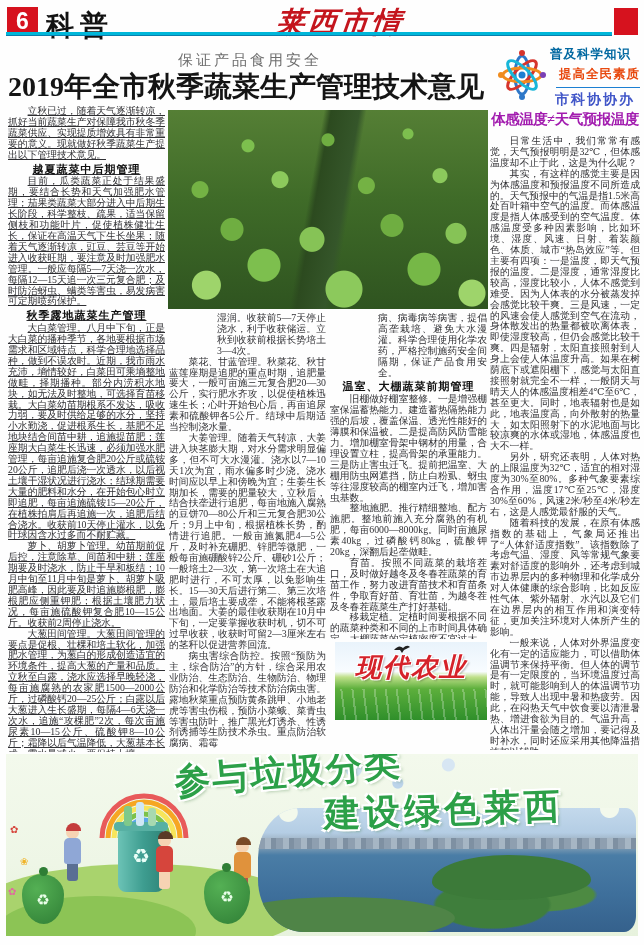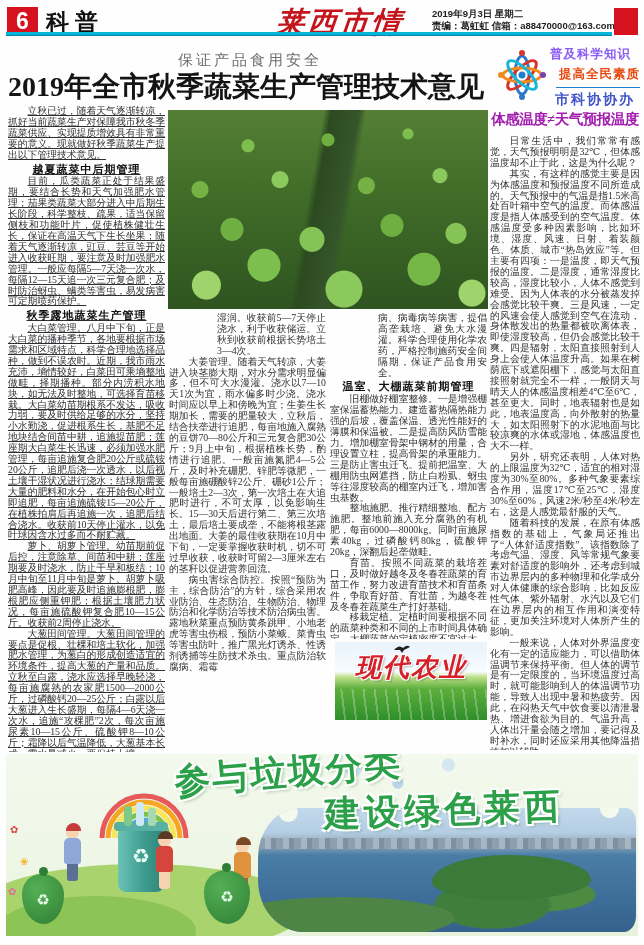--- a/index.html
+++ b/index.html
@@ -2,39 +2,39 @@
 <html><head>
 <meta charset="utf-8">
 <style>
   html,body{margin:0;padding:0;background:#e8e8e8;}
   .page{position:relative;width:644px;height:945px;background:#fefefe;margin:0 auto;
         font-family:"Liberation Serif","DejaVu Serif",serif;overflow:hidden;}
   
   .pagenum{position:absolute;left:7px;top:7px;width:31px;height:29px;background:#d6121e;
            color:#fff;font-size:23px;font-weight:bold;text-align:center;line-height:29px;
            font-family:"Liberation Sans",sans-serif;}
-  .section-name{position:absolute;left:46px;top:7px;font-size:23px;font-weight:bold;color:#111;
+  .section-name{position:absolute;left:46px;top:7px;font-size:28px;font-weight:bold;color:#111;
            letter-spacing:6px;font-family:"Liberation Sans",sans-serif;}
   .masthead{position:absolute;left:276px;top:3px;font-size:29px;font-weight:bold;font-style:italic;
            color:#c4151d;letter-spacing:3px;transform:skewX(-6deg);}
   .dateline{position:absolute;left:432px;top:8px;font-size:9.5px;font-weight:bold;color:#222;
            line-height:12px;font-family:"Liberation Sans",sans-serif;}
   .head-rule{position:absolute;left:6px;top:32px;width:606px;height:3px;background:#00b7d9;
            border-bottom:1px solid #0b7fae;}
   .head-redblock{position:absolute;right:6px;top:8px;width:24px;height:27px;background:#d6121e;}
   
   .kicker{position:absolute;left:40px;top:51px;width:420px;text-align:center;font-size:15px;
           color:#6f6f6f;letter-spacing:3px;}
   .main-title{position:absolute;left:6px;top:68px;width:480px;text-align:center;font-size:28px;
           font-weight:900;color:#141414;letter-spacing:0px;white-space:nowrap;}
   
   .badge{position:absolute;left:494px;top:44px;width:146px;height:66px;}
   .badge-logo{position:absolute;left:2px;top:0px;}
   .badge-texts{position:absolute;left:56px;top:2px;width:90px;font-family:"Liberation Sans",sans-serif;}
-  .badge-l1{font-size:12.5px;font-weight:bold;color:#8b5cf6;letter-spacing:1px;}
+  .badge-l1{font-size:12.5px;font-weight:bold;color:#0369a1;letter-spacing:1px;}
   .badge-l2{font-size:12.5px;font-weight:bold;color:#e8490f;letter-spacing:1px;margin-top:3px;text-align:right;}
   .badge-div{height:1px;background:#1c7fd2;margin:4px 0 3px 6px;}
   .badge-l3{font-size:14px;font-weight:bold;color:#4156c8;letter-spacing:2px;text-align:center;}
   
   .field-photo{position:absolute;left:168px;top:110px;width:320px;height:199px;
     background:
       radial-gradient(circle at 12% 88%, #9ed46b 0 14px, transparent 15px),
       radial-gradient(circle at 30% 78%, #7dbf4e 0 16px, transparent 17px),
       radial-gradient(circle at 55% 90%, #8cc95c 0 18px, transparent 19px),
       radial-gradient(circle at 80% 80%, #76b847 0 16px, transparent 17px),
@@ -131,24 +131,20 @@
        radial-gradient(circle at 93% 25%, #f3f9ec 0 9px, transparent 10px);}
 </style>
 </head>
 <body>
 
 <div class="page">
 
   <div class="pagenum">6</div>
   <div class="section-name">科普</div>
   <div class="masthead">莱西市情</div>
-  <div class="dateline">
-    <div>2019年9月3日 星期二</div>
-    <div>责编：葛虹虹 信箱：a88470000@163.com</div>
-  </div>
   <div class="head-rule"></div>
   <div class="head-redblock"></div>
 
   <div class="kicker">保证产品食用安全</div>
   <div class="main-title">2019年全市秋季蔬菜生产管理技术意见</div>
 
   <div class="badge">
     <svg class="badge-logo" width="52" height="62" viewBox="0 0 52 62">
       <g fill="none" stroke-width="3">
         <ellipse cx="26" cy="31" rx="7" ry="19" stroke="#2e77c8"></ellipse>
@@ -177,20 +173,21 @@
     <h3>越夏蔬菜中后期管理</h3>
     <p>目前，瓜类蔬菜正处于结果盛期，要结合长势和天气加强肥水管理；茄果类蔬菜大部分进入中后期生长阶段，科学整枝、疏果，适当保留侧枝和功能叶片，促使植株健壮生长，保证在高温天气下生长坐果；随着天气逐渐转凉，豇豆、芸豆等开始进入收获旺期，要注意及时加强肥水管理。一般应每隔5—7天浇一次水，每隔12—15天追一次三元复合肥；及时防治蚜虫、螨类等害虫，易发病害可定期喷药保护。</p>
     <h3>秋季露地蔬菜生产管理</h3>
     <p>大白菜管理。八月中下旬，正是大白菜的播种季节，各地要根据市场需求和区域特点，科学合理地选择品种，做到不误农时。近期，我市雨水充沛，墒情较好，白菜田可乘墒整地做畦，择期播种。部分内涝积水地块，如无法及时整地，可选择育苗移栽。大白菜幼苗期根系不发达，吸收力弱，要及时供给足够的水分，坚持小水勤浇，促进根系生长，基肥不足地块结合间苗中耕，追施提苗肥；莲座期大白菜生长迅速，必须加强水肥管理，每亩追施复合肥20公斤或硫铵20公斤，追肥后浇一次透水，以后视土壤干湿状况进行浇水；结球期需要大量的肥料和水分，在开始包心时立即追肥，每亩追施硫铵15—20公斤，在植株拍肩后再追施一次，追肥后结合浇水。收获前10天停止灌水，以免叶球因含水过多而不耐贮藏。</p>
     <p>萝卜、胡萝卜管理。幼苗期前促后控，注意除草、间苗和中耕；莲座期要及时浇水，防止干旱和板结；10月中旬至11月中旬是萝卜、胡萝卜吸肥高峰，因此要及时追施膨根肥，膨根肥应侧重钾肥；根据土壤肥力状况，每亩施硫酸钾复合肥10—15公斤。收获前2周停止浇水。</p>
     <p>大葱田间管理。大葱田间管理的要点是促根、壮棵和培土软化，加强肥水管理，为葱白的形成创造适宜的环境条件，提高大葱的产量和品质。立秋至白露，浇水应选择早晚轻浇，每亩施腐熟的农家肥1500—2000公斤，过磷酸钙20—25公斤；白露以后大葱进入生长盛期，每隔4—6天浇一次水，追施“攻棵肥”2次，每次亩施尿素10—15公斤、硫酸钾8—10公斤；霜降以后气温降低，大葱基本长成，需水量减少，要保持土壤</p>
   </div>
 
   <div class="col" id="col2">
     <p class="cont">湿润。收获前5—7天停止浇水，利于收获储运。立秋到收获前根据长势培土3—4次。</p>
+    <p>菜花、甘蓝管理。秋菜花、秋甘蓝莲座期是追肥的重点时期，追肥量要大，一般可亩施三元复合肥20—30公斤，实行肥水齐攻，以促使植株迅速生长；心叶开始包心后，再亩追尿素和硫酸钾各5公斤。结球中后期适当控制浇水量。</p>
     <p>大姜管理。随着天气转凉，大姜进入块茎膨大期，对水分需求明显偏多，但不可大水漫灌。浇水以7—10天1次为宜，雨水偏多时少浇。浇水时间应以早上和傍晚为宜；生姜生长期加长，需要的肥量较大，立秋后，结合扶垄进行追肥，每亩地施入腐熟的豆饼70—80公斤和三元复合肥30公斤；9月上中旬，根据植株长势，酌情进行追肥。一般亩施氮肥4—5公斤，及时补充硼肥、锌肥等微肥，一般每亩施硼酸锌2公斤、硼砂1公斤；一般培土2—3次，第一次培土在大追肥时进行，不可太厚，以免影响生长。15—30天后进行第二、第三次培土，最后培土要成垄，不能将根茎露出地面。大姜的最佳收获期在10月中下旬，一定要掌握收获时机，切不可过早收获，收获时可留2—3厘米左右的茎秆以促进营养回流。</p>
     <p>病虫害综合防控。按照“预防为主，综合防治”的方针，综合采用农业防治、生态防治、生物防治、物理防治和化学防治等技术防治病虫害。露地秋菜重点预防黄条跳甲、小地老虎等害虫伤根，预防小菜蛾、菜青虫等害虫防叶，推广黑光灯诱杀、性诱剂诱捕等生防技术杀虫。重点防治软腐病、霜霉</p>
   </div>
 
   <div class="col" id="col3">
     <p class="cont">病、病毒病等病害，提倡高垄栽培、避免大水漫灌。科学合理使用化学农药，严格控制施药安全间隔期，保证产品食用安全。</p>
     <h3>温室、大棚蔬菜前期管理</h3>
     <p>旧棚做好棚室整修。一是增强棚室保温蓄热能力。建造蓄热隔热能力强的后坡，覆盖保温、透光性能好的薄膜和保温被。二是提高防风防雪能力。增加棚室骨架中钢材的用量，合理设置立柱，提高骨架的承重能力。三是防止害虫迁飞。提前把温室、大棚用防虫网遮挡，防止白粉虱、蚜虫等往湿度较高的棚室内迁飞，增加害虫基数。</p>
     <p>整地施肥。推行精细整地、配方施肥。整地前施入充分腐熟的有机肥，每亩6000—8000kg。同时亩施尿素40kg，过磷酸钙80kg，硫酸钾20kg，深翻后起垄做畦。</p>
     <p>育苗。按照不同蔬菜的栽培茬口，及时做好越冬及冬春茬蔬菜的育苗工作，努力改进育苗技术和育苗条件，争取育好苗、育壮苗，为越冬茬及冬春茬蔬菜生产打好基础。</p>

